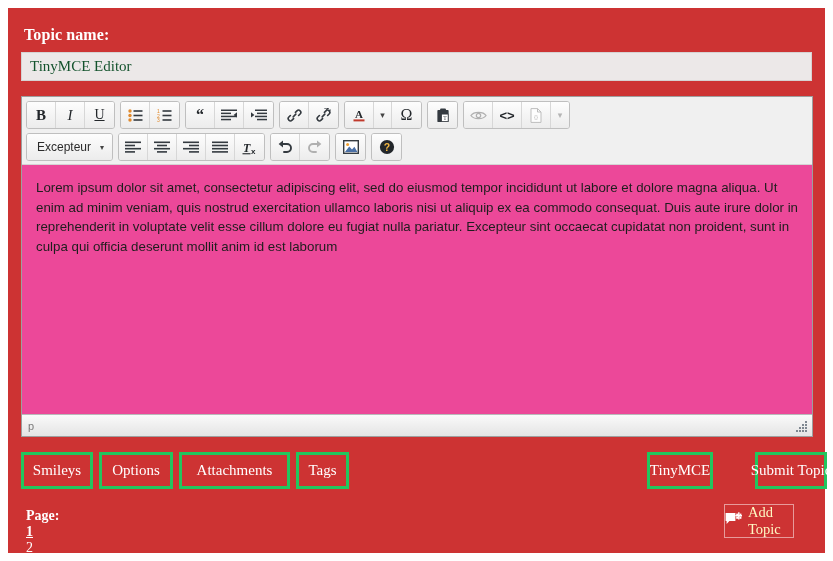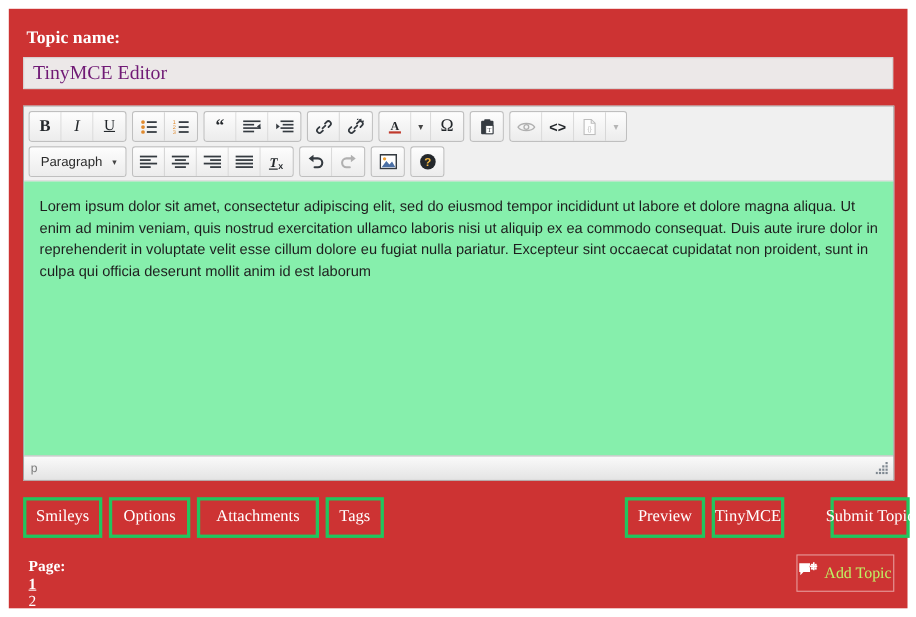--- a/index.html
+++ b/index.html
@@ -41,22 +41,22 @@
   .title-input {
     position: absolute;
     left: 13px;
     top: 44px;
     width: 791px;
     height: 29px;
     background: #ece8e8;
     border: 1px solid #d6d2d2;
     box-sizing: border-box;
     font-family: "Liberation Serif", serif;
-    font-size: 18px;
-    color: #701a75;
+    font-size: 15px;
+    color: #14532d;
     padding: 0 8px;
     outline: none;
   }
 
   
   .editor-shell {
     position: absolute;
     left: 13px;
     top: 88px;
     width: 792px;
@@ -136,21 +136,21 @@
   .g-bold { font-family: "Liberation Serif", serif; font-weight: bold; font-size: 15px; }
   .g-ital { font-family: "Liberation Serif", serif; font-style: italic; font-size: 15px; }
   .g-und  { font-family: "Liberation Serif", serif; font-size: 14px; text-decoration: underline; }
   .g-quote{ font-family: "Liberation Serif", serif; font-weight: bold; font-size: 16px; line-height: 1; }
   .g-omega{ font-family: "Liberation Serif", serif; font-size: 16px; }
   .g-code { font-family: "Liberation Sans", sans-serif; font-weight: bold; font-size: 13px; }
 
   
   .edit-area {
     flex: 1;
-    background: #86efac;
+    background: #ec4899;
     padding: 13px 14px 0 14px;
     box-sizing: border-box;
     overflow: hidden;
   }
   .edit-area p {
     margin: 0;
     font-family: "Liberation Sans", sans-serif;
     font-size: 13.3px;
     line-height: 19.5px;
     color: #1e1e1e;
@@ -228,29 +228,29 @@
     cursor: pointer;
     display: inline-flex;
     align-items: center;
   }
 
   
   .add-topic {
     position: absolute;
     left: 716px;
     top: 496px;
-    width: 89px;
+    width: 70px;
     height: 34px;
     border: 1px solid #e79b9b;
     box-sizing: border-box;
     display: flex;
     align-items: center;
     justify-content: center;
     gap: 6px;
-    color: #bef264;
+    color: #fef9c3;
     font-family: "Liberation Serif", serif;
     font-size: 14.5px;
     cursor: pointer;
   }
 </style>
 </head>
 <body>
 
 <div class="page-frame">
 
@@ -391,21 +391,21 @@
             </svg>
           </div>
           <div class="tb-btn caret disabled">▾</div>
         </div>
       </div>
 
       <div class="toolbar-row">
 
         <div class="tb-group">
           <div class="tb-select">
-            <span>Paragraph</span>
+            <span>Excepteur</span>
             <span class="sel-caret">▾</span>
           </div>
         </div>
 
         <div class="tb-group">
           <div class="tb-btn">
             <svg class="ico" width="16" height="12" viewBox="0 0 16 12">
               <rect x="0" y="0.5" width="16" height="1.6" fill="#343a40"></rect>
               <rect x="0" y="3.7" width="10" height="1.6" fill="#343a40"></rect>
               <rect x="0" y="6.9" width="16" height="1.6" fill="#343a40"></rect>
@@ -505,21 +505,20 @@
       </span>
     </div>
   </div>
 
   <div class="btn-row">
     <div class="pill" style="left:0px;width:72px;">Smileys</div>
     <div class="pill" style="left:78px;width:74px;">Options</div>
     <div class="pill" style="left:275px;width:53px;">Tags</div>
     <div class="pill" style="left:158px;width:111px;">Attachments</div>
 
-    <div class="pill" style="left:547px;width:73px;">Preview</div>
     <div class="pill" style="left:626px;width:66px;">TinyMCE</div>
     <div class="pill" style="left:734px;width:72px;">Submit Topic</div>
   </div>
 
   <div class="pager">
     <span class="plabel">Page:</span>
     <span class="pnum current">1</span>
     <span class="pnum">2</span>
     <span class="pnum">3</span>
     <span class="pnum">4</span>

